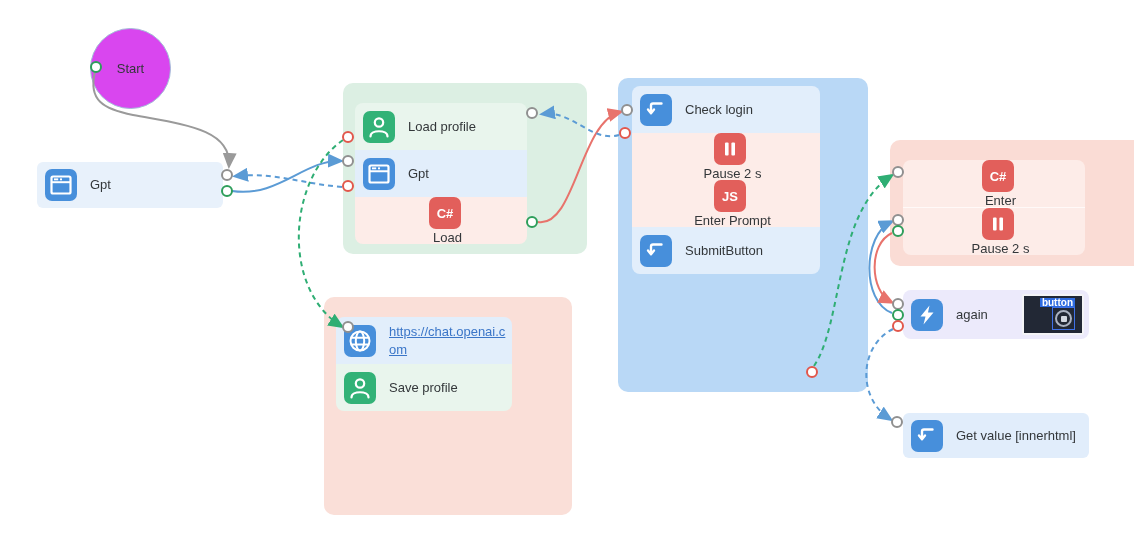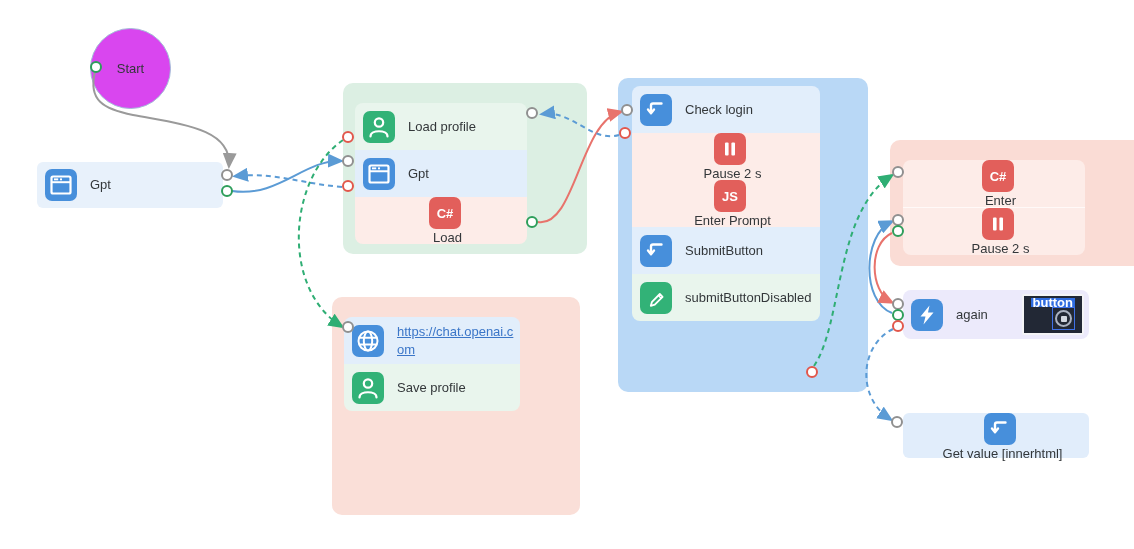--- a/index.html
+++ b/index.html
@@ -27,21 +27,21 @@
     background:#d946ef;border:1.5px solid #a3bdd8;display:flex;align-items:center;justify-content:center;
   }
   
   .linktext{color:#3b76c8;text-decoration:underline;width:124px;word-break:break-all;}
   .bullet{display:inline-block;width:11px;height:11px;background:#9fd695;border-radius:2px;margin-right:8px;vertical-align:-1px;}
   
   #thumb{
     position:absolute;right:5px;top:4px;width:62px;height:41px;background:#222835;
     border:2px solid #f4f4f6;box-sizing:border-box;border-radius:2px;
   }
-  #thumb .tag{position:absolute;top:2px;right:7px;background:#2e6be0;color:#fff;font-size:13px;
+  #thumb .tag{position:absolute;top:2px;right:7px;background:#2e6be0;color:#fff;font-size:10px;
               line-height:9px;padding:0 2px;font-weight:bold;}
   #thumb .sel{position:absolute;top:11px;right:7px;width:21px;height:21px;border:1px solid #3f71e8;}
   #thumb .btn{position:absolute;top:2px;left:2px;width:13px;height:13px;border:2px solid #aab2c2;border-radius:50%;
               display:flex;align-items:center;justify-content:center;}
   #thumb .btn i{display:block;width:6px;height:6px;background:#d2d7e0;border-radius:1px;}
   
   #wires{position:absolute;left:0;top:0;z-index:6;}
   .nodes-layer{position:absolute;left:0;top:0;width:100%;height:100%;z-index:2;}
 </style>
 </head>
@@ -89,21 +89,21 @@
           </span>
           <span class="lbl">Gpt</span>
         </div>
         <div class="row row-red">
           <span class="nicon bg-red">C#</span>
           <span class="lbl">Load</span>
         </div>
       </div>
     </div>
 
-    <div class="group grp-red" style="left:332px;top:297px;width:200px;height:218px;">
+    <div class="group grp-red" style="left:324px;top:297px;width:200px;height:218px;">
       <div class="stack" style="left:12px;top:20px;width:176px;">
         <div class="row row-blue">
           <span class="nicon bg-blue">
             <svg width="32" height="32" viewBox="0 0 32 32">
                 <circle cx="16" cy="16" r="9.5" stroke="#fff" stroke-width="2" fill="none"></circle>
                 <ellipse cx="16" cy="16" rx="4.2" ry="9.5" stroke="#fff" stroke-width="2" fill="none"></ellipse>
                 <line x1="7" y1="12.8" x2="25" y2="12.8" stroke="#fff" stroke-width="2"></line>
                 <line x1="7" y1="19.6" x2="25" y2="19.6" stroke="#fff" stroke-width="2"></line>
               </svg>
           </span>
@@ -146,29 +146,20 @@
           <span class="lbl">Enter Prompt</span>
         </div>
         <div class="row row-blue">
           <span class="nicon bg-blue">
             <svg width="32" height="32" viewBox="0 0 32 32">
                 <path d="M21.5 9.5 H13 Q11 9.5 11 11.5 V17.5" stroke="#fff" stroke-width="2.4" fill="none" stroke-linecap="round"></path>
                 <path d="M8 15.5 L11 19.2 L14 15.5" stroke="#fff" stroke-width="2.4" fill="none" stroke-linecap="round" stroke-linejoin="round"></path>
               </svg>
           </span>
           <span class="lbl">SubmitButton</span>
-        </div>
-        <div class="row row-green">
-          <span class="nicon bg-green">
-            <svg width="32" height="32" viewBox="0 0 32 32">
-                <path d="M12 19.8 L19.8 12 L22.6 14.8 L14.8 22.6 L10.8 23.8 Z" stroke="#fff" stroke-width="1.8" fill="none" stroke-linejoin="round"></path>
-                <line x1="18.3" y1="13.5" x2="21.1" y2="16.3" stroke="#fff" stroke-width="1.4"></line>
-              </svg>
-          </span>
-          <span class="lbl">submitButtonDisabled</span>
         </div>
       </div>
     </div>
 
     <div class="group grp-pink" style="left:890px;top:140px;width:210px;height:126px;">
       <div class="stack" style="left:13px;top:20px;width:182px;">
         <div class="row row-red">
           <span class="nicon bg-red">C#</span>
           <span class="lbl">Enter</span>
         </div>
@@ -194,21 +185,21 @@
       <div id="thumb">
         <span class="tag">button</span>
         <span class="sel">
           <span class="btn">
               <i></i>
             </span>
         </span>
       </div>
     </div>
 
-    <div class="node" style="left:903px;top:413px;width:186px;height:45px;background:#e1edfb;flex-direction:column;">
+    <div class="node" style="left:903px;top:413px;width:186px;height:45px;background:#e1edfb;">
       <span class="nicon bg-blue">
         <svg width="32" height="32" viewBox="0 0 32 32">
             <path d="M21.5 9.5 H13 Q11 9.5 11 11.5 V17.5" stroke="#fff" stroke-width="2.4" fill="none" stroke-linecap="round"></path>
             <path d="M8 15.5 L11 19.2 L14 15.5" stroke="#fff" stroke-width="2.4" fill="none" stroke-linecap="round" stroke-linejoin="round"></path>
           </svg>
       </span>
       <span class="lbl">Get value [innerhtml]</span>
     </div>
 
   </div>

